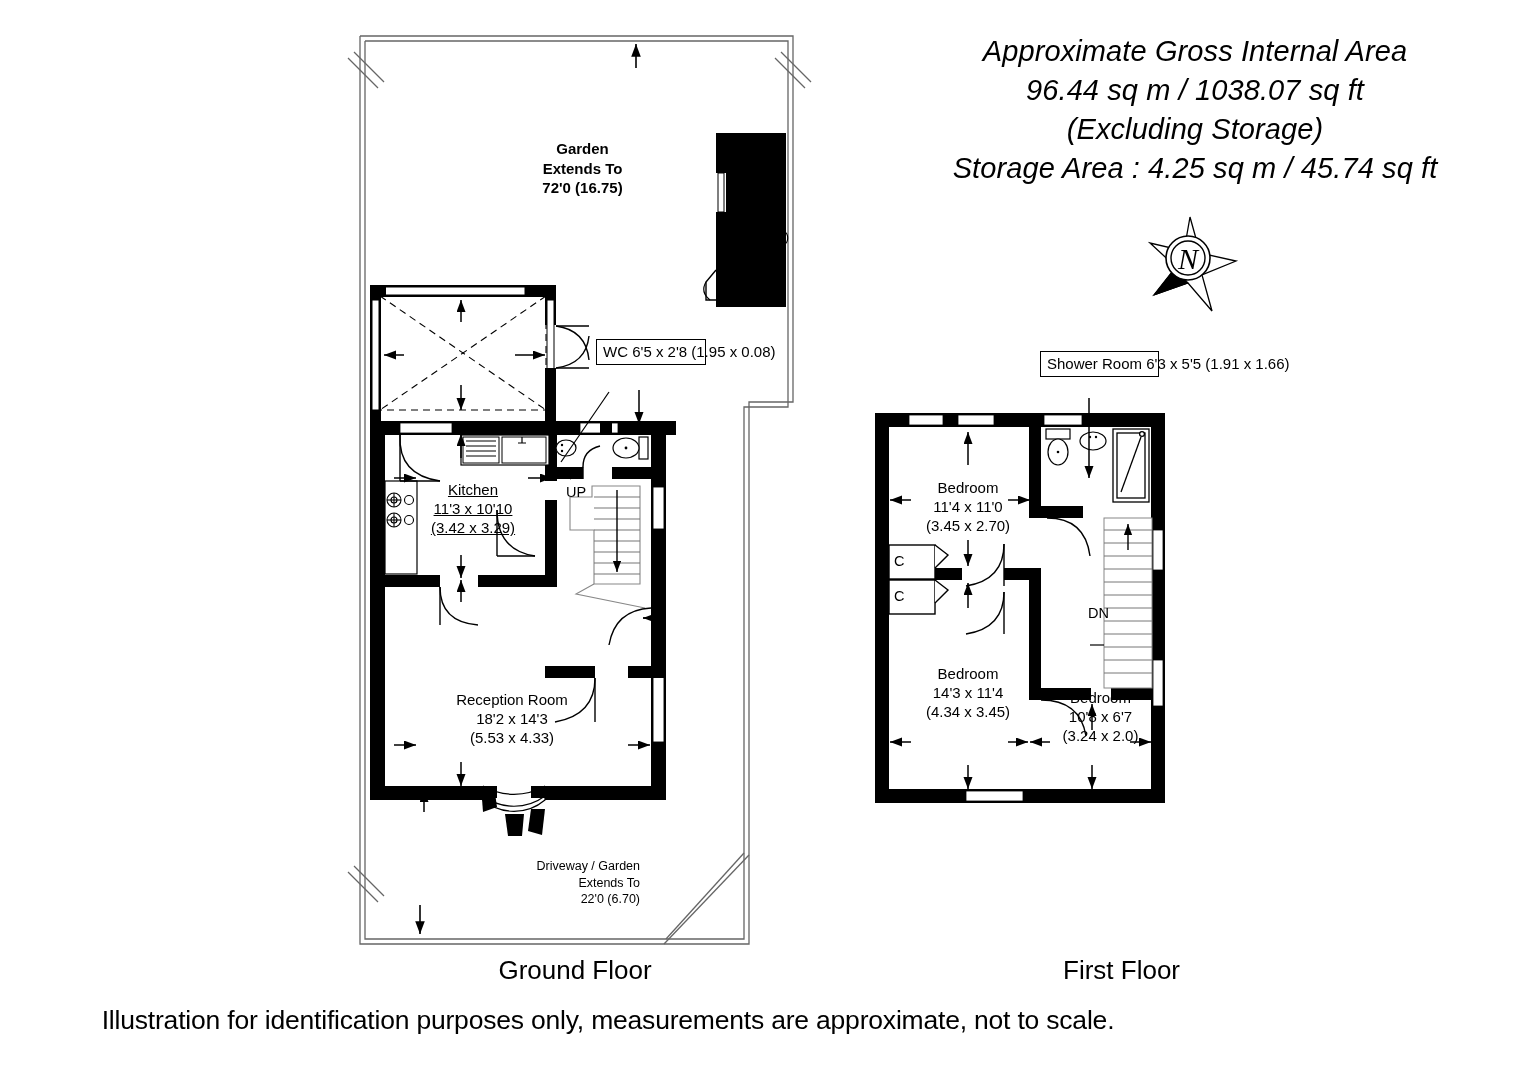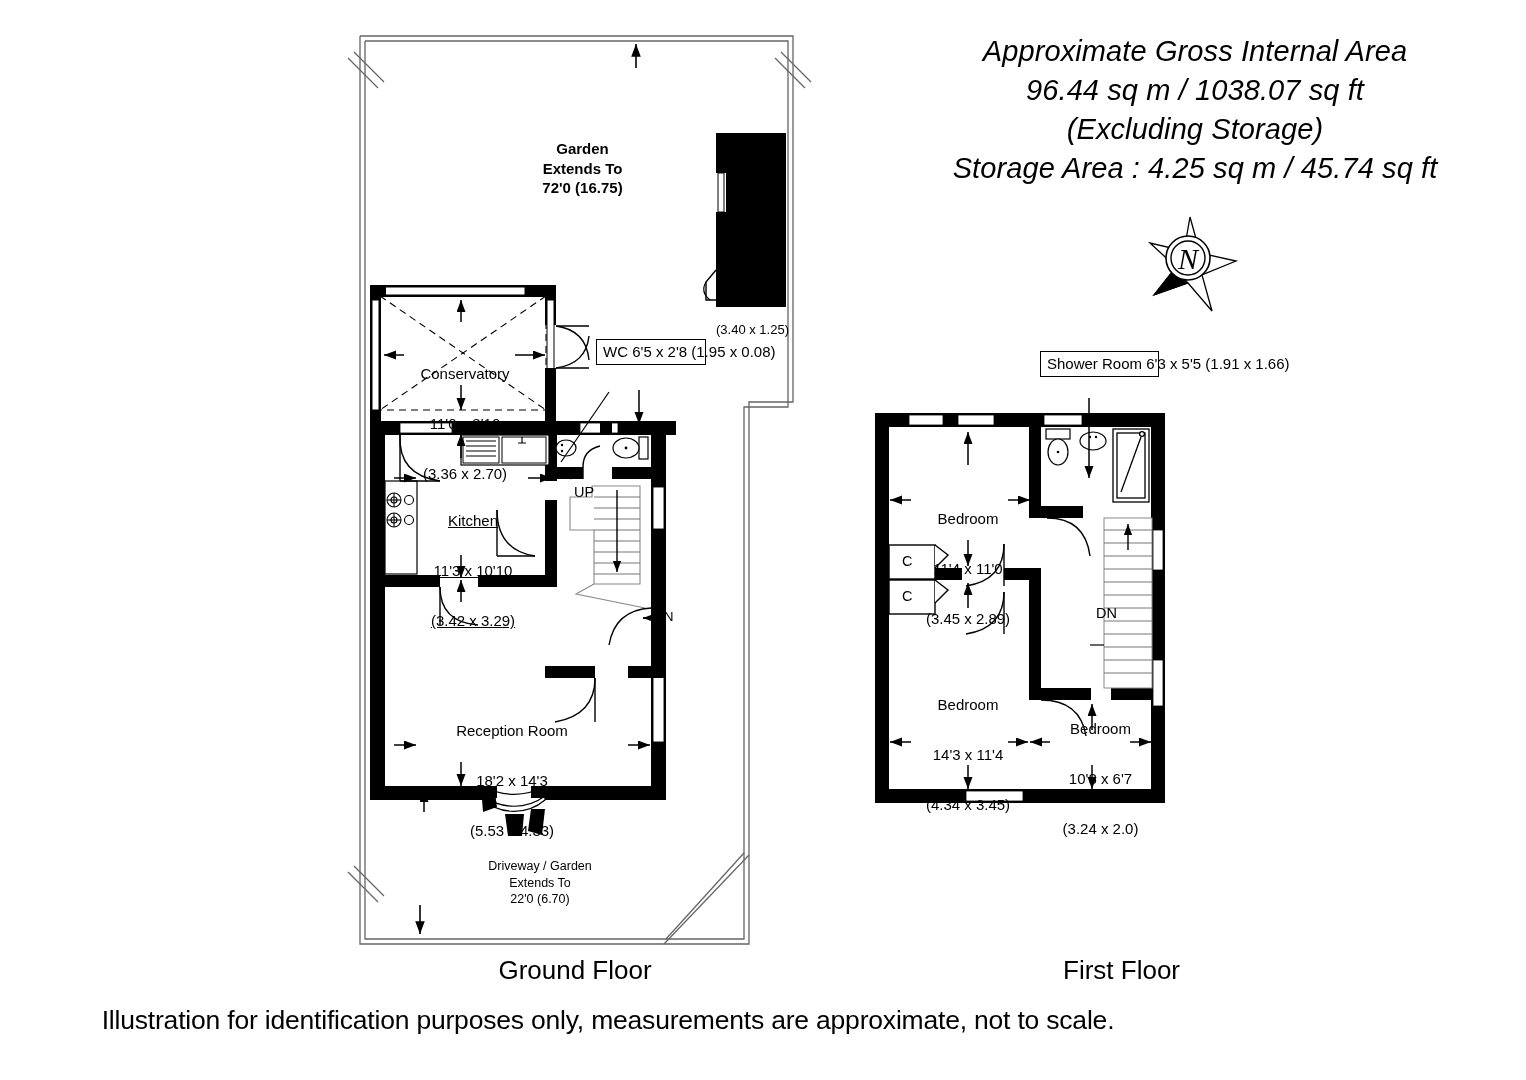--- a/index.html
+++ b/index.html
@@ -23,23 +23,23 @@
   #ground-caption{left:400px;top:955px;width:350px;}
   #first-caption{left:880px;top:955px;width:300px;text-align:right;}
 
   #disclaimer{
     position:absolute;left:0;top:1005px;width:1216px;text-align:center;
     font-size:26.5px;white-space:nowrap;letter-spacing:-.2px;
   }
 
   
   .room{position:absolute;text-align:center;font-size:15px;line-height:1.28;white-space:nowrap;}
-  .room .ln{display:block;margin-top:31px;}
+  .room .ln{display:block;}
   .room.sm{font-size:13px;}
-  .tiny{position:absolute;font-size:14.5px;white-space:nowrap;margin-left:8px;}
+  .tiny{position:absolute;font-size:14.5px;white-space:nowrap;}
   .boxed{
     position:absolute;border:1px solid #000;background:#fff;
     text-align:center;font-size:15px;line-height:1.28;padding:2px 6px 3px 6px;white-space:nowrap;
   }
   .ext-note{position:absolute;text-align:center;font-size:15px;line-height:1.3;white-space:nowrap;}
   .ext-note.small{font-size:12.5px;line-height:1.32;}
 </style>
 </head>
 <body>
 
@@ -440,25 +440,20 @@
     <div>Extends To</div>
     <div>72'0 (16.75)</div>
   </div>
 
   <div class="room sm" style="left:690px;top:196px;width:125px;">
     <span class="ln">Storege</span>
     <span class="ln">11'2 x 4'1</span>
     <span class="ln">(3.40 x 1.25)</span>
   </div>
 
-  <div class="room" style="left:393px;top:333px;width:144px;">
-    <span class="ln">Conservatory</span>
-    <span class="ln">11'0 x 8'10</span>
-    <span class="ln">(3.36 x 2.70)</span>
-  </div>
 
   <div class="boxed" style="left:596px;top:339px;width:96px;">
     <span class="ln">WC</span>
     <span class="ln">6'5 x 2'8</span>
     <span class="ln">(1.95 x 0.08)</span>
   </div>
 
   <div class="room" style="left:398px;top:480px;width:150px;text-decoration:underline;">
     <span class="ln">Kitchen</span>
     <span class="ln">11'3 x 10'10</span>
@@ -468,36 +463,36 @@
   <div class="room" style="left:427px;top:690px;width:170px;">
     <span class="ln">Reception Room</span>
     <span class="ln">18'2 x 14'3</span>
     <span class="ln">(5.53 x 4.33)</span>
   </div>
 
   <div class="tiny" style="left:566px;top:484px;">UP</div>
 
   <div class="tiny" style="left:652px;top:609px;font-size:13.5px;">IN</div>
 
-  <div class="ext-note small" style="left:440px;top:858px;width:200px;">
+  <div class="ext-note small" style="left:440px;top:858px;width:200px;text-align:right;">
     <div>Driveway / Garden</div>
     <div>Extends To</div>
     <div>22'0 (6.70)</div>
   </div>
 
   <div class="boxed" style="left:1040px;top:351px;width:105px;">
     <span class="ln">Shower Room</span>
     <span class="ln">6'3 x 5'5</span>
     <span class="ln">(1.91 x 1.66)</span>
   </div>
 
   <div class="room" style="left:893px;top:478px;width:150px;">
     <span class="ln">Bedroom</span>
     <span class="ln">11'4 x 11'0</span>
-    <span class="ln">(3.45 x 2.89)</span>
+    <span class="ln">(3.45 x 2.70)</span>
   </div>
 
   <div class="room" style="left:893px;top:664px;width:150px;">
     <span class="ln">Bedroom</span>
     <span class="ln">14'3 x 11'4</span>
     <span class="ln">(4.34 x 3.45)</span>
   </div>
 
   <div class="room" style="left:1032px;top:688px;width:137px;">
     <span class="ln">Bedroom</span>

